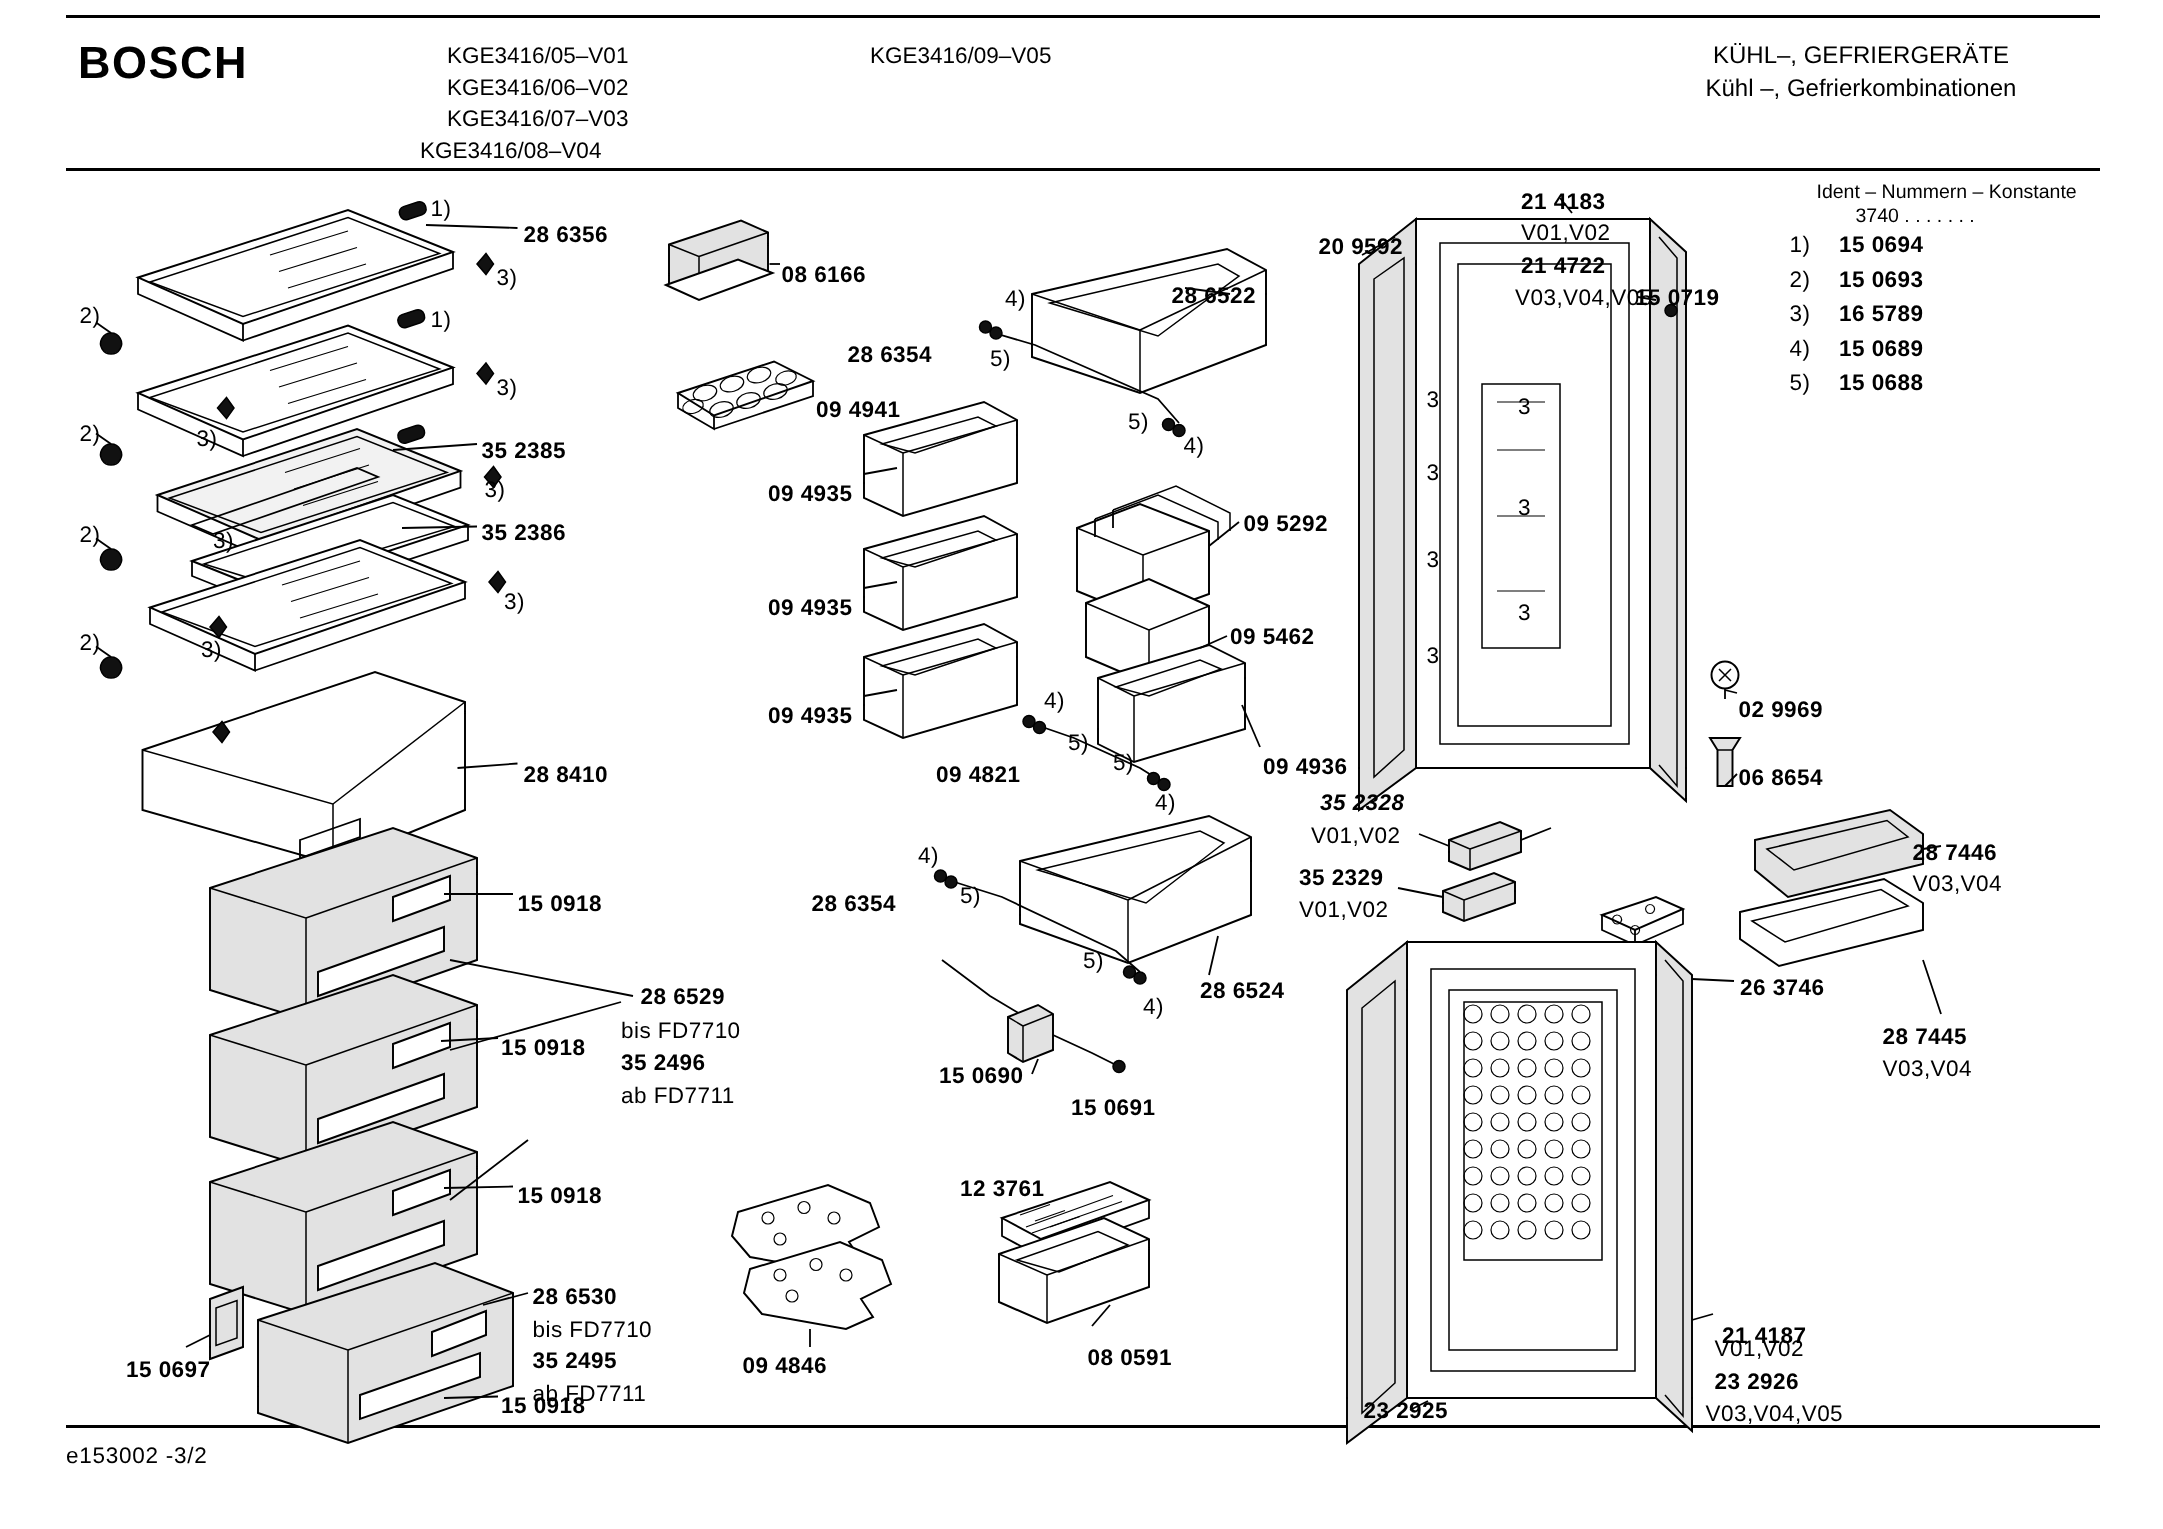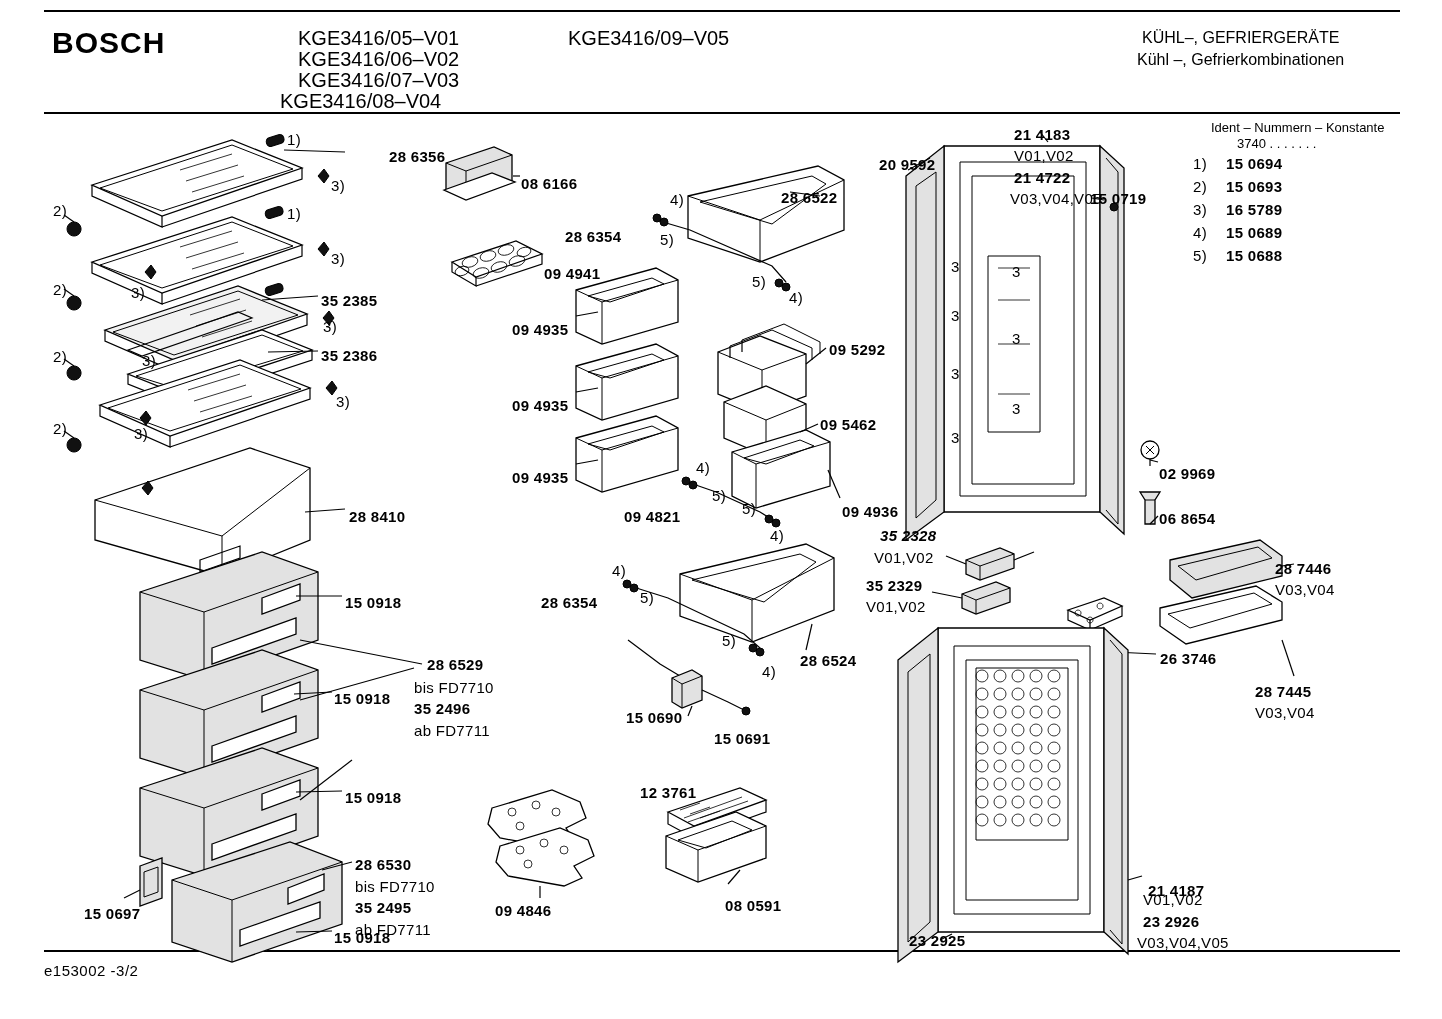--- a/index.html
+++ b/index.html
@@ -1,20 +1,20 @@
 <!DOCTYPE html>
 <html><head>
 <meta charset="utf-8">
 <style>
   html,body{margin:0;padding:0;background:#ffffff;}
   body{width:1442px;height:1019px;position:relative;font-family:"Liberation Sans",sans-serif;color:#000;overflow:hidden;}
   #sheet{position:absolute;left:0;top:0;width:1442px;height:1019px;}
   .lbl{position:absolute;font-size:15px;line-height:17px;white-space:pre;letter-spacing:0.3px;}
   .lbl.b{font-weight:bold;}
-  .hdr-model{position:absolute;font-size:20px;line-height:20px;white-space:pre;}
+  .hdr-model{position:absolute;font-size:15px;line-height:20px;white-space:pre;}
   .logo{position:absolute;left:52px;top:26px;font-size:30px;font-weight:bold;letter-spacing:1px;font-family:"Liberation Sans",sans-serif;}
   .rule{position:absolute;background:#000;}
   .footer{position:absolute;left:44px;top:962px;font-size:15px;letter-spacing:0.5px;}
   .ident-title{position:absolute;font-size:13px;white-space:pre;}
   svg{position:absolute;left:0;top:0;}
   .noLine{fill:none;stroke:#000;stroke-width:1.2;}
   .thin{fill:none;stroke:#000;stroke-width:1;}
   .fillw{fill:#ffffff;stroke:#000;stroke-width:1.3;}
   .fillg{fill:#f2f2f2;stroke:#000;stroke-width:1.3;}
   .fillgg{fill:#e2e2e2;stroke:#000;stroke-width:1.3;}
@@ -26,21 +26,21 @@
 
 <div id="sheet">
 
   <div class="logo">BOSCH</div>
 
   <div class="hdr-model" style="left:298px;top:28px;">KGE3416/05–V01</div>
   <div class="hdr-model" style="left:298px;top:49px;">KGE3416/06–V02</div>
   <div class="hdr-model" style="left:298px;top:70px;">KGE3416/07–V03</div>
   <div class="hdr-model" style="left:280px;top:91px;">KGE3416/08–V04</div>
 
-  <div class="hdr-model" style="left:568px;top:28px;">KGE3416/09–V05</div>
+  <div class="hdr-model" style="left:580px;top:28px;">KGE3416/09–V05</div>
 
   <div class="hdr-model" style="left:1142px;top:28px;font-size:16px;">KÜHL–, GEFRIERGERÄTE</div>
   <div class="hdr-model" style="left:1137px;top:50px;font-size:16px;">Kühl –, Gefrierkombinationen</div>
 
   <div class="rule" style="left:44px;top:10px;width:1356px;height:2px;"></div>
   <div class="rule" style="left:44px;top:112px;width:1356px;height:2px;"></div>
   <div class="rule" style="left:44px;top:950px;width:1356px;height:2px;"></div>
 
   <div class="footer">e153002 -3/2</div>
 
@@ -471,21 +471,21 @@
       <path class="noLine" d="M1150 524 L1158 516"></path>
       <path class="noLine" d="M1014 560 L1034 552"></path>
       <path class="noLine" d="M940 940 L952 934"></path>
       <path class="noLine" d="M1128 880 L1142 876"></path>
     </g>
 
   </svg>
 
   <div id="callout-layer">
       <div class="lbl" style="left: 287px; top: 131px;">1)</div>
-      <div class="lbl b" style="left: 349px; top: 148px; margin-left: 40px;">28 6356</div>
+      <div class="lbl b" style="left: 349px; top: 148px;">28 6356</div>
       <div class="lbl" style="left: 331px; top: 177px;">3)</div>
       <div class="lbl" style="left: 287px; top: 205px;">1)</div>
       <div class="lbl" style="left: 53px; top: 202px;">2)</div>
       <div class="lbl" style="left: 331px; top: 250px;">3)</div>
       <div class="lbl" style="left: 53px; top: 281px;">2)</div>
       <div class="lbl" style="left: 131px; top: 284px;">3)</div>
       <div class="lbl b" style="left: 321px; top: 292px;">35 2385</div>
       <div class="lbl" style="left: 323px; top: 318px;">3)</div>
       <div class="lbl b" style="left: 321px; top: 347px;">35 2386</div>
       <div class="lbl" style="left: 53px; top: 348px;">2)</div>

